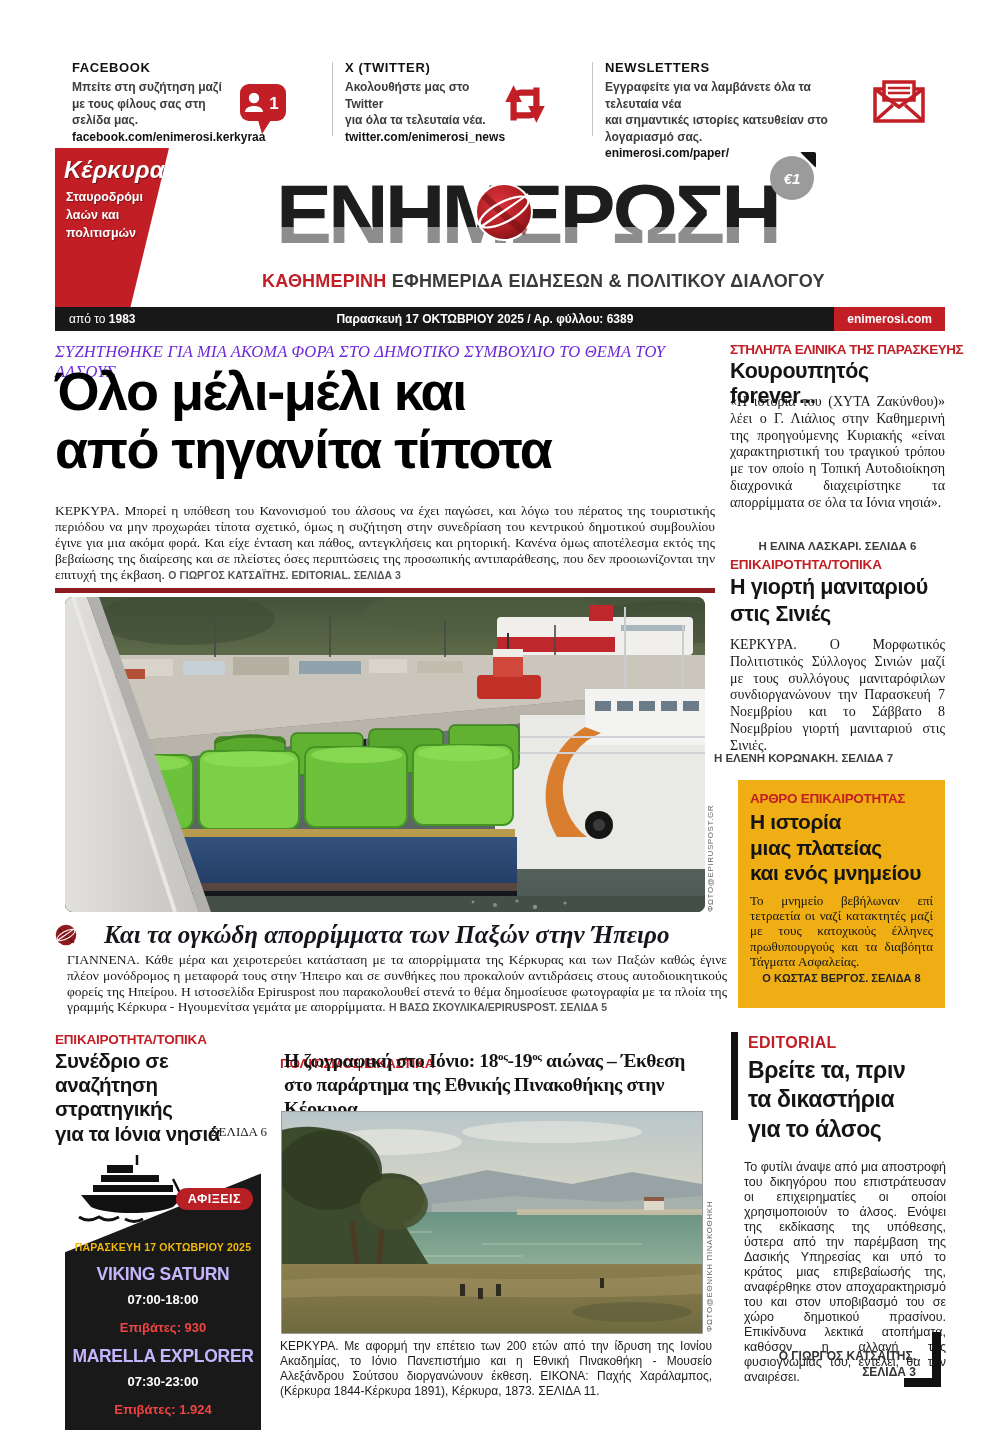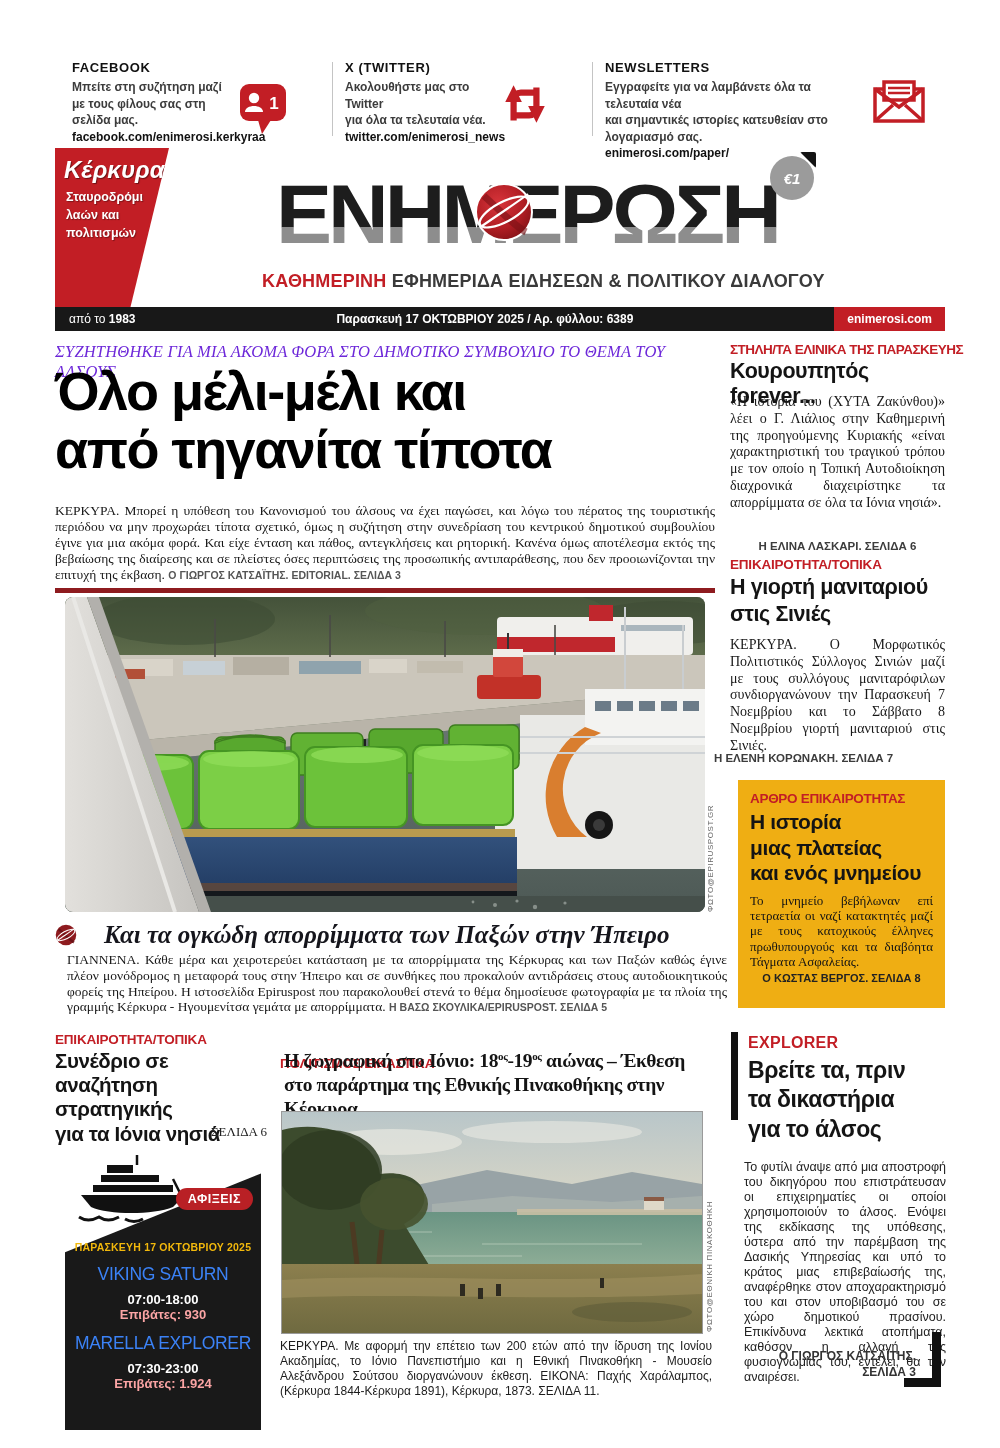--- a/index.html
+++ b/index.html
@@ -93,23 +93,23 @@
         font-family:"Liberation Serif",serif;font-size:13px;color:#222;}
 
   
   .arrivals{position:absolute;left:65px;top:1148px;width:196px;height:282px;background:#191919;}
   .arr-wedge{position:absolute;inset:0;background:#fff;clip-path:polygon(0 0,100% 0,100% 9%,0 37%);}
   .arr-ship{position:absolute;left:8px;top:5px;width:122px;height:72px;}
   .arr-badge{position:absolute;right:8px;top:40px;background:#b92025;color:#fff;font-size:12.5px;font-weight:800;
         letter-spacing:.5px;padding:4px 12px;border-radius:14px;}
   .arr-content{position:absolute;left:0;right:0;top:93px;text-align:center;}
   .arr-date{color:#f2b80c;font-size:10.5px;font-weight:800;letter-spacing:.2px;}
-  .arr-name{color:#3b82f6;font-size:17.5px;font-weight:400;letter-spacing:-.3px;margin-top:11px;}
+  .arr-name{color:#c4b5fd;font-size:17.5px;font-weight:700;letter-spacing:-.3px;margin-top:11px;}
   .arr-hours{color:#fff;font-size:13px;font-weight:700;margin-top:7px;}
-  .arr-pax{color:#fca5a5;font-size:13px;font-weight:700;margin-top:0;}
+  .arr-pax{color:#ef4444;font-size:13px;font-weight:700;margin-top:13px;}
 
   
   .cult-kicker{position:absolute;left:280px;top:1032px;margin-top:24px;}
   .cult-head{position:absolute;left:284px;top:1049px;width:432px;font-size:19.5px;line-height:1.22;font-family:Liberation Serif, serif;}
   .cult-head sup{font-size:11px;}
   .painting{position:absolute;left:282px;top:1112px;width:420px;height:221px;overflow:hidden;outline:1px solid #9a9a9a;}
   .cult-caption{position:absolute;left:280px;top:1339px;width:432px;font-size:12px;line-height:1.26;
         color:#1c1c1c;text-align:justify;}
 
   
@@ -485,21 +485,21 @@
         <rect x="214" y="172" width="5" height="12"></rect>
           <rect x="318" y="166" width="4" height="10"></rect>
       </g>
       <ellipse cx="350" cy="200" rx="60" ry="10" fill="#5e5c38" opacity=".6"></ellipse>
     </svg>
   </div>
   <div class="vcredit" style="left:705px;top:1210px;height:122px;">ΦΩΤΟ@ΕΘΝΙΚΗ ΠΙΝΑΚΟΘΗΚΗ</div>
   <div class="cult-caption">ΚΕΡΚΥΡΑ. Με αφορμή την επέτειο των 200 ετών από την ίδρυση της Ιονίου Ακαδημίας, το Ιόνιο Πανεπιστήμιο και η Εθνική Πινακοθήκη - Μουσείο Αλεξάνδρου Σούτσου διοργανώνουν έκθεση. ΕΙΚΟΝΑ: Παχής Χαράλαμπος, (Κέρκυρα 1844-Κέρκυρα 1891), Κέρκυρα, 1873. ΣΕΛΙΔΑ 11.</div>
 
   <div class="ed-bar"></div>
-  <div class="ed-label">EXPLORER</div>
+  <div class="ed-label">EDITORIAL</div>
   <div class="ed-head col-head">
     <span style="display:block;">Βρείτε τα, πριν</span>
     <span style="display:block;">τα δικαστήρια</span>
     <span style="display:block;">για το άλσος</span>
   </div>
   <div class="ed-body">Το φυτίλι άναψε από μια αποστροφή του δικηγόρου που επιστράτευσαν οι επιχειρηματίες οι οποίοι χρησιμοποιούν το άλσος. Ενόψει της εκδίκασης της υπόθεσης, ύστερα από την παρέμβαση της Δασικής Υπηρεσίας και υπό το κράτος μιας επιβεβαίωσής της, αναφέρθηκε στον αποχαρακτηρισμό του και στον υποβιβασμό του σε χώρο δημοτικού πρασίνου. Επικίνδυνα λεκτικά ατοπήματα, καθόσον η αλλαγή της φυσιογνωμίας του, εντέλει, θα την αναιρέσει.</div>
   <div class="ed-byline">
     <span style="display:block;">Ο ΓΙΩΡΓΟΣ ΚΑΤΣΑΪΤΗΣ.</span>
     <span style="display:block;">ΣΕΛΙΔΑ 3</span>
   </div>

